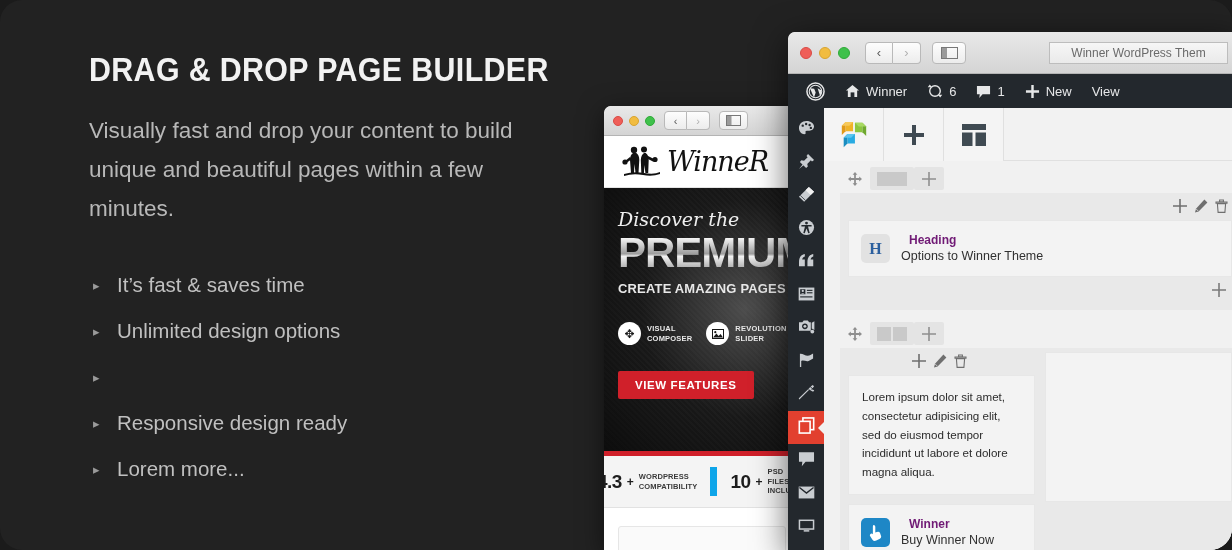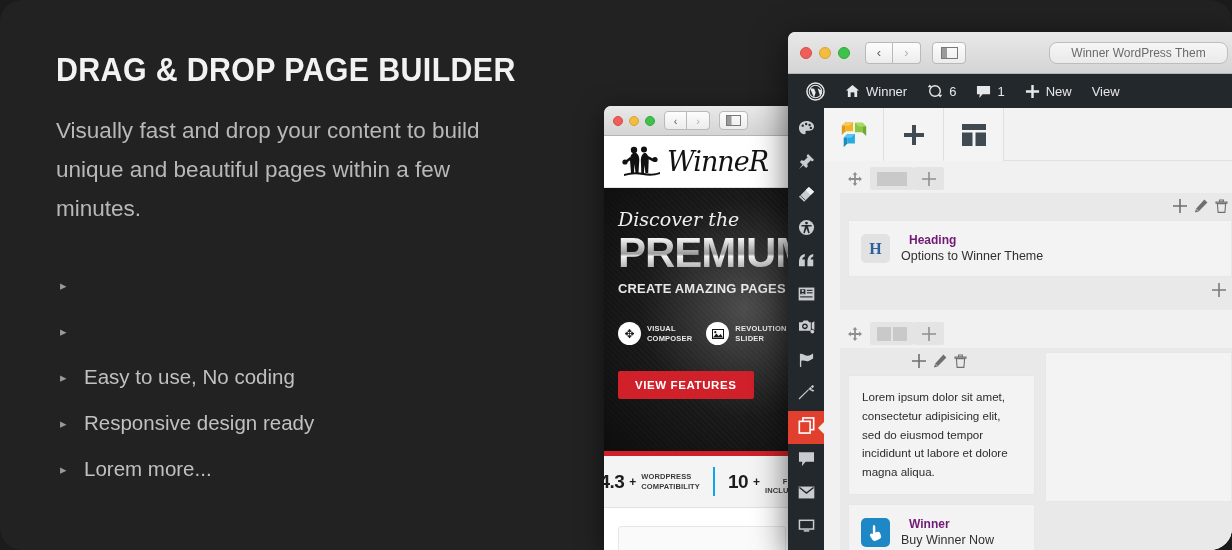--- a/index.html
+++ b/index.html
@@ -12,21 +12,21 @@
 
   #stage {
     position: relative;
     width: 1232px; height: 550px;
     background: #222222;
     border-radius: 22px;
     overflow: hidden;
   }
 
   
-  .promo { position: absolute; left: 0; top: 0; width: 600px; height: 550px; padding: 52px 0 0 56px; }
+  .promo { position: absolute; left: 0; top: 0; width: 600px; height: 550px; padding: 52px 0 0 89px; }
 
   .promo-title {
     color: #f2f2f2;
     font-size: 33px;
     font-weight: bold;
     letter-spacing: 0.4px;
     transform: scaleX(0.92);
     transform-origin: left center;
     line-height: 1.1;
     white-space: nowrap;
@@ -82,21 +82,21 @@
   }
   .navbtn.left  { border-radius: 4px 0 0 4px; width: 28px; }
   .navbtn.right { border-radius: 0 4px 4px 0; width: 28px; border-left: none; color:#b0b0b0; }
   .sidebtn {
     width: 34px; height: 22px; border-radius: 4px;
     background: linear-gradient(#fdfdfd, #ececec);
     border: 1px solid #b9b9b9;
     display: flex; align-items: center; justify-content: center;
   }
   .urlbar {
-    height: 22px; border-radius: 8px;
+    height: 22px; border-radius: 0;
     background: linear-gradient(#f6f6f6, #eaeaea);
     border: 1px solid #bdbdbd;
     display: flex; align-items: center; justify-content: center;
     color: #6a6a6a; font-size: 12px;
     overflow: hidden;
     white-space: nowrap;
   }
 
   
   .site-win {
@@ -175,21 +175,21 @@
     border-radius: 2px;
   }
   .hero-redline { position: absolute; left: 0; right: 0; bottom: 0; height: 5px; background: #d0202a; }
 
   .site-stats {
     height: 52px; background: #f4f4f4;
     display: flex; align-items: center; justify-content: center; gap: 0;
     border-bottom: 1px solid #e2e2e2;
   }
   .stat { display: flex; align-items: center; gap: 5px; padding: 0 13px; }
-  .stat + .stat { border-left: 2px solid #0ea5e9; text-align: right; }
+  .stat + .stat { border-left: 7px solid #0ea5e9; }
   .stat-num { font-size: 19px; font-weight: bold; color: #1d1d1d; letter-spacing: -.5px; }
   .stat-plus { font-size: 12px; font-weight: bold; color: #1d1d1d; }
   .stat-lbl { font-size: 7.5px; font-weight: bold; color: #3a3a3a; line-height: 1.25; letter-spacing: .1px; }
 
   .site-card {
     margin: 18px 14px 0 14px; height: 120px;
     background: #fafafa; border: 1px solid #e6e6e6; border-radius: 3px;
     display: flex; align-items: flex-start; justify-content: center;
     padding-top: 22px;
   }
@@ -310,27 +310,28 @@
 <body>
 
 <div id="stage">
 
   <div class="promo">
     <div class="promo-title">DRAG &amp; DROP PAGE BUILDER</div>
     <div class="promo-sub">Visually fast and drop your content to build unique and beautiful pages within a few minutes.</div>
     <ul class="promo-list">
       <li>
         <span class="bullet-arrow">▸</span>
+        <span>It’s fast &amp; saves time</span>
       </li>
       <li>
         <span class="bullet-arrow">▸</span>
+        <span>Unlimited design options</span>
       </li>
       <li>
         <span class="bullet-arrow">▸</span>
-        <span>Easy to use, No coding</span>
       </li>
       <li>
         <span class="bullet-arrow">▸</span>
         <span>Responsive design ready</span>
       </li>
       <li>
         <span class="bullet-arrow">▸</span>
         <span>Lorem more...</span>
       </li>
     </ul>

